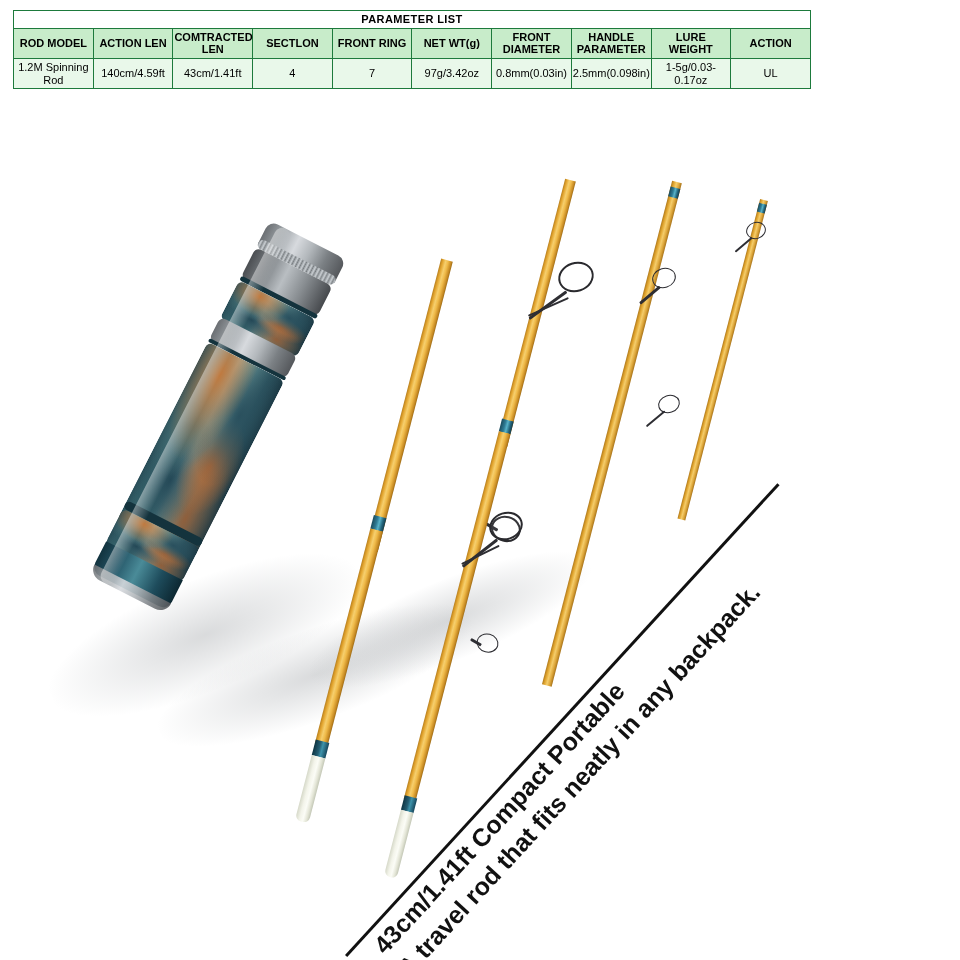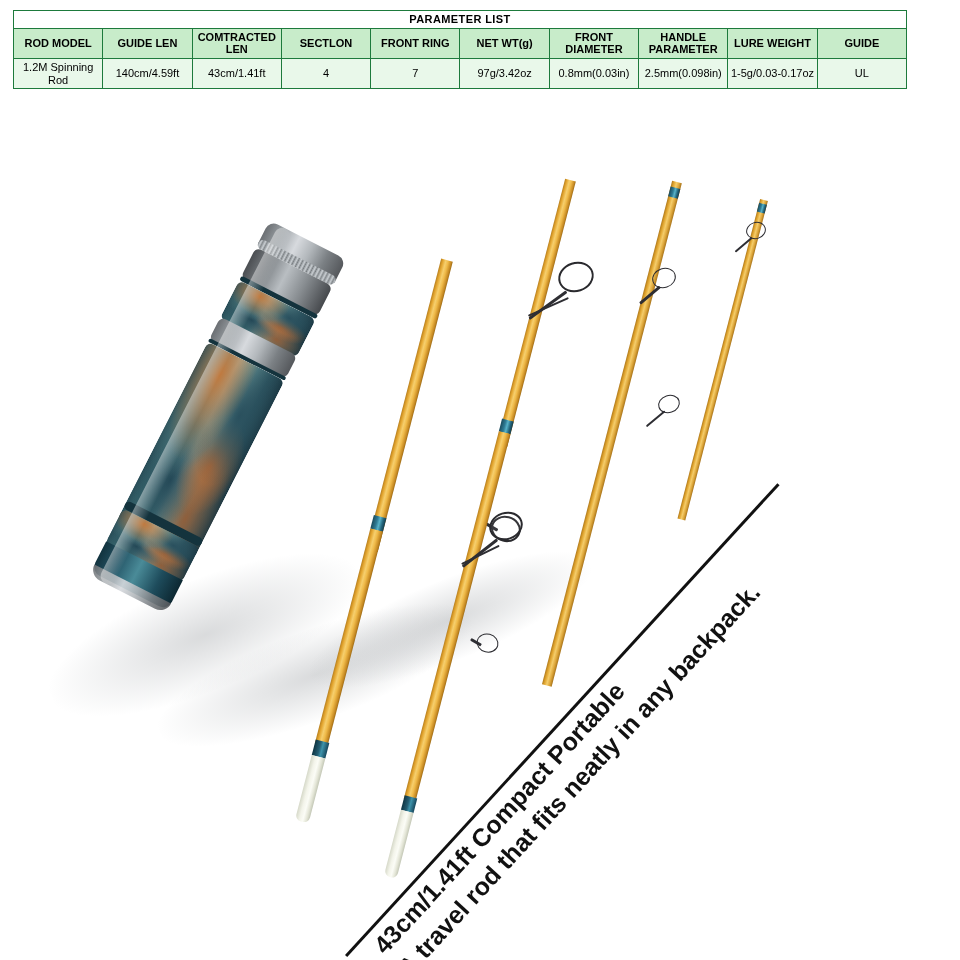--- a/index.html
+++ b/index.html
@@ -14,21 +14,21 @@
     overflow: hidden;
     font-family: "Liberation Sans", sans-serif;
     color: #000;
   }
 
   
   .param-wrap {
     position: absolute;
     left: 13px;
     top: 10px;
-    width: 894px;
+    width: 798px;
   }
   table.param {
     border-collapse: collapse;
     width: 100%;
     table-layout: fixed;
   }
   table.param td, table.param th {
     border: 1px solid #1d7a3c;
     text-align: center;
     vertical-align: middle;
@@ -183,29 +183,29 @@
 <body>
 
 <div class="param-wrap">
   <table class="param">
     <tbody>
         <tr>
       <td class="title-cell" colspan="10">PARAMETER LIST</td>
     </tr>
     <tr class="hdr">
       <td style="width:11.5%">ROD MODEL</td>
-      <td style="width:9.5%">GUIDE LEN</td>
+      <td style="width:9.5%">ACTION LEN</td>
       <td style="width:12.5%">COMTRACTED LEN</td>
       <td style="width:7.5%">SECTLON</td>
       <td style="width:8.5%">FRONT RING</td>
       <td style="width:9%">NET WT(g)</td>
       <td style="width:12%">FRONT DIAMETER</td>
       <td style="width:13.5%">HANDLE PARAMETER</td>
       <td style="width:10.5%">LURE WEIGHT</td>
-      <td style="width:5.5%">GUIDE</td>
+      <td style="width:5.5%">ACTION</td>
     </tr>
     <tr class="row">
       <td>1.2M Spinning Rod</td>
       <td>140cm/4.59ft</td>
       <td>43cm/1.41ft</td>
       <td>4</td>
       <td>7</td>
       <td>97g/3.42oz</td>
       <td>0.8mm(0.03in)</td>
       <td>2.5mm(0.098in)</td>

